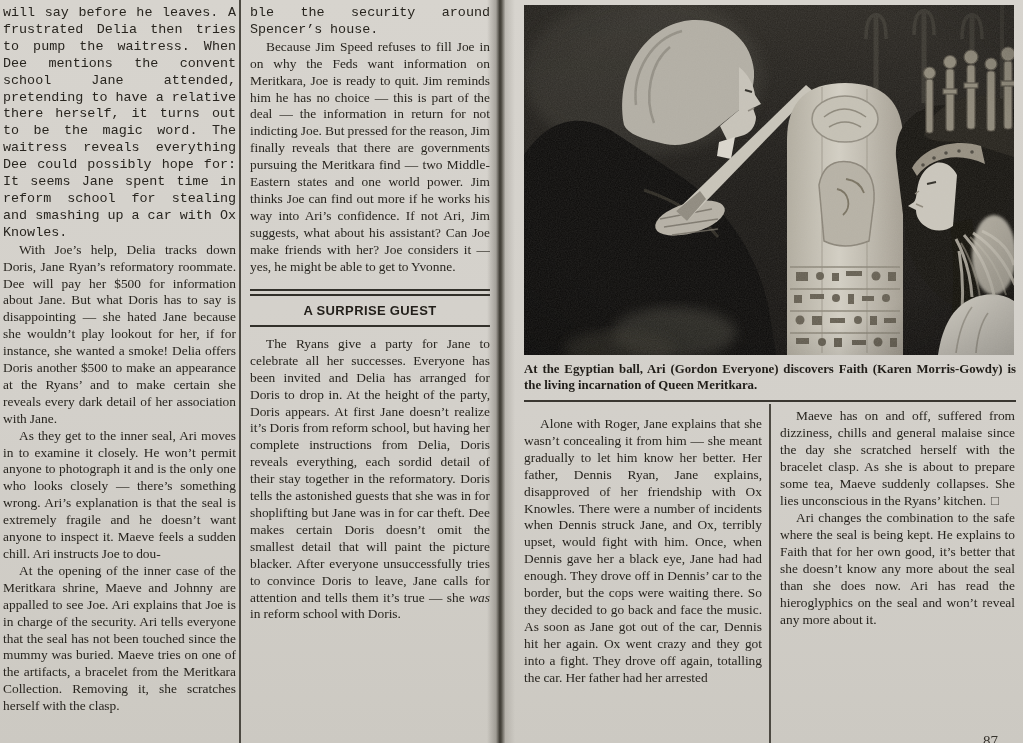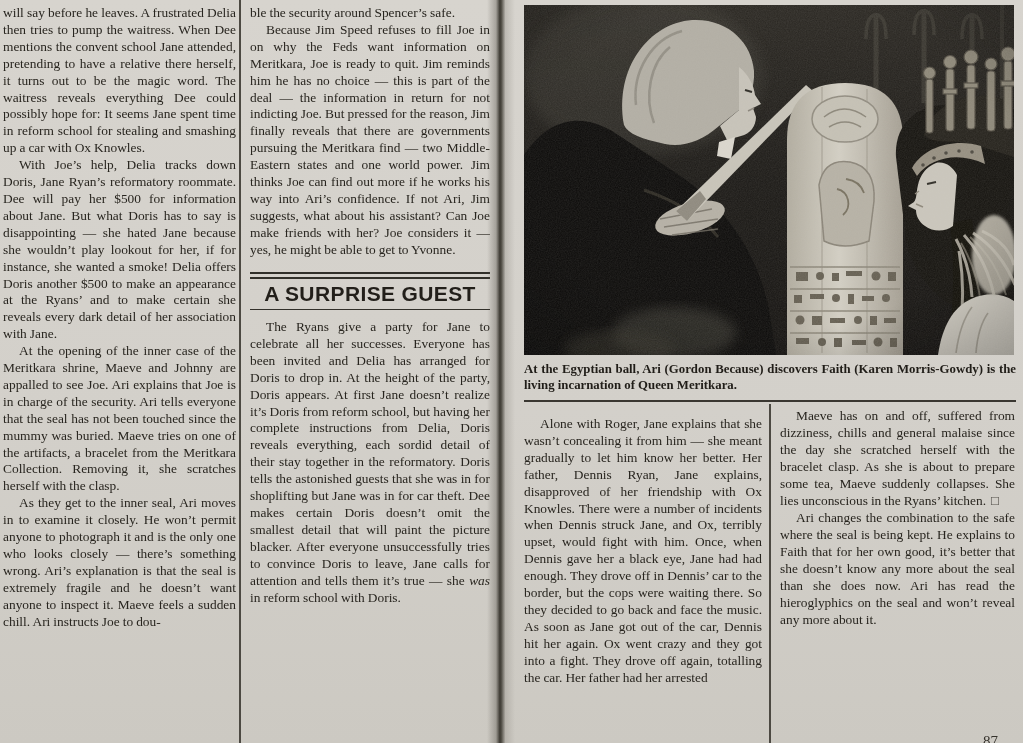--- a/index.html
+++ b/index.html
@@ -4,59 +4,59 @@
 <style>
   html,body{margin:0;padding:0;}
   body{width:1023px;height:743px;overflow:hidden;background:#b9b6af;}
   .page{position:relative;width:1023px;height:743px;overflow:hidden;
         background:linear-gradient(180deg,#d7d4ce 0%,#d3d0ca 55%,#ccc9c2 100%);
         font-family:"Liberation Serif",serif;color:#28251f;}
   .fold{position:absolute;left:487px;top:0;width:28px;height:743px;
         background:linear-gradient(90deg,rgba(100,96,88,0) 0%,rgba(92,88,80,.40) 32%,#3b3831 46%,#55524a 52%,rgba(140,136,128,.35) 66%,rgba(120,116,108,0) 100%);}
   .col{position:absolute;text-align:justify;font-size:13.4px;line-height:16.9px;word-spacing:-0.3px;}
   .col p{margin:0;text-indent:16px;}
-  .col p.noindent{text-indent:0;}
+  .col p.noindent{text-indent:0;font-family:Liberation Mono, monospace;}
   .col1{left:3px;top:5px;width:233px;height:736px;}
   .col2{left:250px;top:5px;width:240px;height:736px;}
   .col3{left:524px;top:416px;width:238px;height:335px;}
   .col4{left:780px;top:408px;width:235px;height:335px;}
   .vrule{position:absolute;width:2px;background:#4c4942;}
   .vrule1{left:239px;top:0;height:743px;}
   .vrule2{left:769px;top:404px;height:339px;}
   .heading-block{margin:13px 0 9px 0;}
   .hrule{height:2px;background:#32302a;}
   .hrule + .hrule{margin-top:3px;}
   .hrule.thin{height:1.5px;}
   .section-heading{margin:7px 0 6px 0;text-align:center;text-indent:0;
-        font-family:"Liberation Sans",sans-serif;font-weight:bold;font-size:21px;
+        font-family:"Liberation Sans",sans-serif;font-weight:bold;font-size:13px;
         letter-spacing:.4px;color:#221f1a;}
   .photo{position:absolute;left:524px;top:5px;width:490px;height:350px;}
   .photo svg{display:block;width:100%;height:100%;}
   .caption{position:absolute;left:524px;top:362px;width:492px;
         font-weight:bold;font-size:12.8px;line-height:15.5px;text-align:justify;color:#201d18;}
   .caption-rule{position:absolute;left:524px;top:400px;width:492px;height:2px;background:#3a3731;}
   .endmark{font-family:"DejaVu Sans",sans-serif;font-size:11px;opacity:.75;margin-left:4px;}
   .pagenum{position:absolute;left:983px;top:733px;font-size:15px;color:#35322c;}
 </style>
 </head>
 <body>
 
 <div class="page">
 
   <div class="col col1">
     <p class="noindent">will say before he leaves. A frustrated Delia then tries to pump the waitress. When Dee mentions the convent school Jane attended, pretending to have a relative there herself, it turns out to be the magic word. The waitress reveals everything Dee could possibly hope for: It seems Jane spent time in reform school for stealing and smashing up a car with Ox Knowles.</p>
     <p>With Joe’s help, Delia tracks down Doris, Jane Ryan’s reformatory roommate. Dee will pay her $500 for information about Jane. But what Doris has to say is disappointing — she hated Jane because she wouldn’t play lookout for her, if for instance, she wanted a smoke! Delia offers Doris another $500 to make an appearance at the Ryans’ and to make certain she reveals every dark detail of her association with Jane.</p>
+    <p>As they get to the inner seal, Ari moves in to examine it closely. He won’t permit anyone to photograph it and is the only one who looks closely — there’s something wrong. Ari’s explanation is that the seal is extremely fragile and he doesn’t want anyone to inspect it. Maeve feels a sudden chill. Ari instructs Joe to dou-</p>
     <p>At the opening of the inner case of the Meritkara shrine, Maeve and Johnny are appalled to see Joe. Ari explains that Joe is in charge of the security. Ari tells everyone that the seal has not been touched since the mummy was buried. Maeve tries on one of the artifacts, a bracelet from the Meritkara Collection. Removing it, she scratches herself with the clasp.</p>
-    <p>As they get to the inner seal, Ari moves in to examine it closely. He won’t permit anyone to photograph it and is the only one who looks closely — there’s something wrong. Ari’s explanation is that the seal is extremely fragile and he doesn’t want anyone to inspect it. Maeve feels a sudden chill. Ari instructs Joe to dou-</p>
   </div>
 
   <div class="vrule vrule1"></div>
 
   <div class="col col2">
-    <p class="noindent">ble the security around Spencer’s safe.</p>
+    <p class="noindent">ble the security around Spencer’s house.</p>
     <p>Because Jim Speed refuses to fill Joe in on why the Feds want information on Meritkara, Joe is ready to quit. Jim reminds him he has no choice — this is part of the deal — the information in return for not indicting Joe. But pressed for the reason, Jim finally reveals that there are governments pursuing the Meritkara find — two Middle-Eastern states and one world power. Jim thinks Joe can find out more if he works his way into Ari’s confidence. If not Ari, Jim suggests, what about his assistant? Can Joe make friends with her? Joe considers it — yes, he might be able to get to Yvonne.</p>
     <div class="heading-block">
       <div class="hrule"></div>
       <div class="hrule"></div>
       <h2 class="section-heading">A SURPRISE GUEST</h2>
       <div class="hrule thin"></div>
     </div>
     <p>
       <span>The Ryans give a party for Jane to celebrate all her successes. Everyone has been invited and Delia has arranged for Doris to drop in. At the height of the party, Doris appears. At first Jane doesn’t realize it’s Doris from reform school, but having her complete instructions from Delia, Doris reveals everything, each sordid detail of their stay together in the reformatory. Doris tells the astonished guests that she was in for shoplifting but Jane was in for car theft. Dee makes certain Doris doesn’t omit the smallest detail that will paint the picture blacker. After everyone unsuccessfully tries to convince Doris to leave, Jane calls for attention and tells them it’s true — she </span><i>was</i><span> in reform school with Doris.</span>
     </p>
@@ -203,21 +203,21 @@
         <path d="M414,350 C418,322 429,302 447,294 C463,287 478,288 490,296 L490,350 Z" fill="#d5d1c7"></path>
         <path d="M432,348 q4,-30 16,-46 M452,348 q2,-26 12,-40" stroke="#a8a397" stroke-width="1.6" fill="none"></path>
         <ellipse cx="470" cy="250" rx="22" ry="40" fill="#c4bfb2" opacity="0.85" filter="url(#soft2)"></ellipse>
       </g>
 
       <rect width="490" height="350" fill="url(#vig)"></rect>
       <rect width="490" height="350" filter="url(#grain)" opacity="0.28"></rect>
     </svg>
   </div>
 
-  <div class="caption">At the Egyptian ball, Ari (Gordon Because) discovers Faith (Karen Morris-Gowdy) is the living incarnation of Queen Meritkara.</div>
+  <div class="caption">At the Egyptian ball, Ari (Gordon Everyone) discovers Faith (Karen Morris-Gowdy) is the living incarnation of Queen Meritkara.</div>
   <div class="caption-rule"></div>
 
   <div class="col col3">
     <p>Alone with Roger, Jane explains that she wasn’t concealing it from him — she meant gradually to let him know her better. Her father, Dennis Ryan, Jane explains, disapproved of her friendship with Ox Knowles. There were a number of incidents when Dennis struck Jane, and Ox, terribly upset, would fight with him. Once, when Dennis gave her a black eye, Jane had had enough. They drove off in Dennis’ car to the border, but the cops were waiting there. So they decided to go back and face the music. As soon as Jane got out of the car, Dennis hit her again. Ox went crazy and they got into a fight. They drove off again, totalling the car. Her father had her arrested</p>
   </div>
 
   <div class="vrule vrule2"></div>
 
   <div class="col col4">
     <p>

